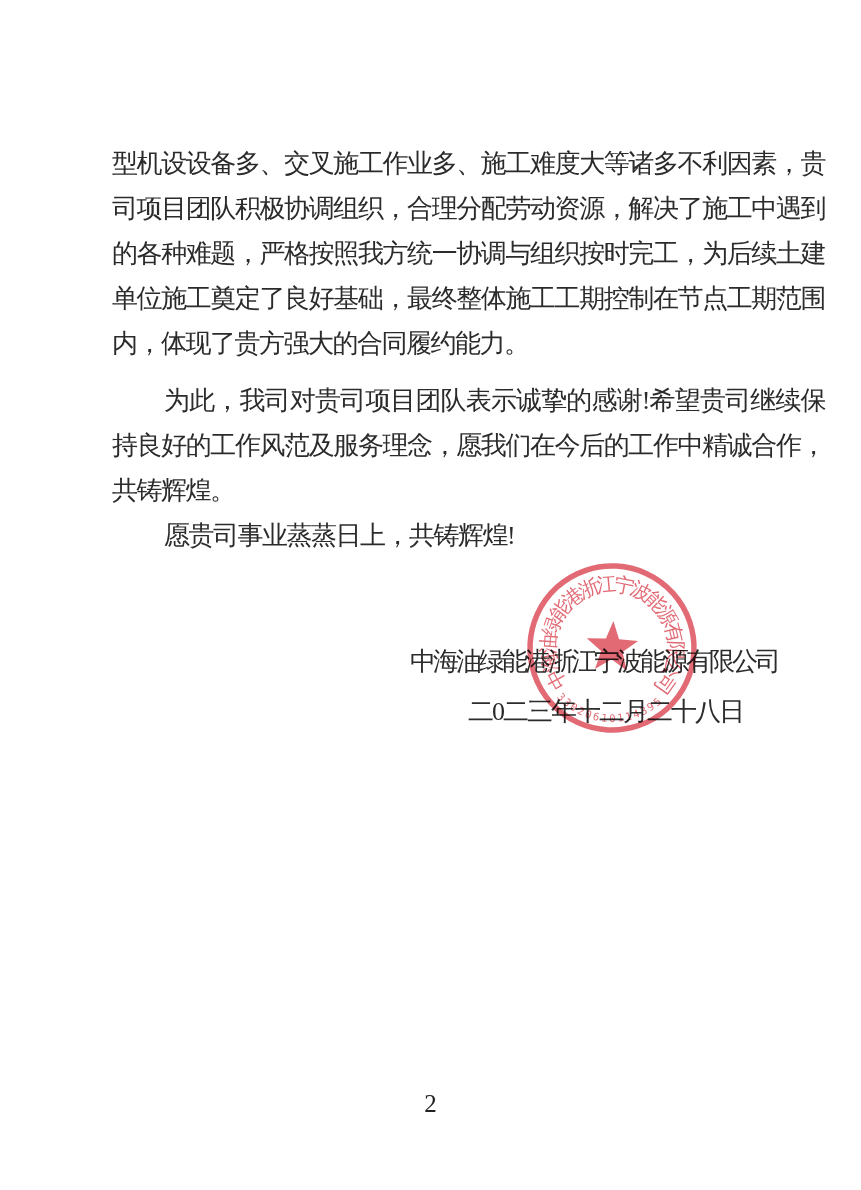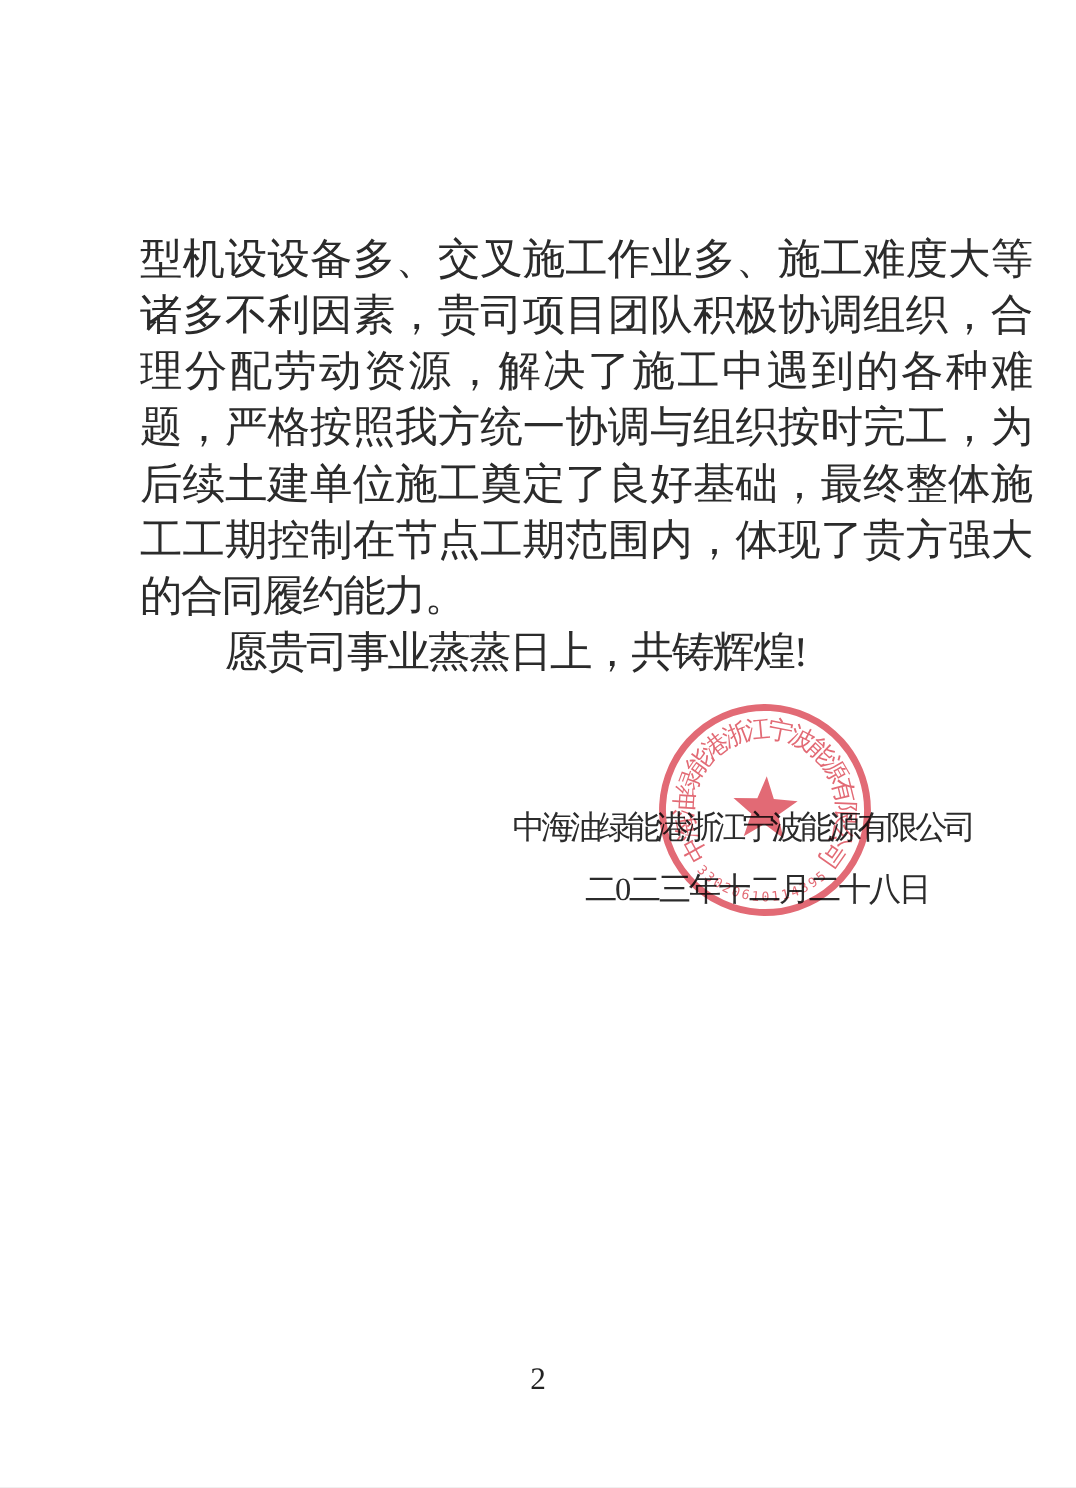--- a/index.html
+++ b/index.html
@@ -14,27 +14,26 @@
     margin: 0 auto;
     background: #ffffff;
     overflow: hidden;
     color: #2b2b2b;
   }
   .body-text {
     position: absolute;
     left: 112px;
     top: 141px;
     width: 713px;
-    font-size: 34px;
+    font-size: 26px;
     line-height: 45px;
     letter-spacing: -1.5px;
     text-align: justify;
     text-justify: inter-ideograph;
     color: #2b2b2b;
-    margin-top: 44px;
   }
   .body-text p { margin: 0; }
   .body-text p.indent { text-indent: 2em; }
   .body-text p.para-gap { margin-top: 12px; }
   .signature-company {
     position: absolute;
     left: 410px;
     top: 644px;
     width: 372px;
     font-size: 26px;
@@ -72,20 +71,21 @@
     color: #222;
   }
 </style>
 </head>
 <body>
 
 <div class="page">
 
   <div class="body-text">
     <p>型机设设备多、交叉施工作业多、施工难度大等诸多不利因素，贵司项目团队积极协调组织，合理分配劳动资源，解决了施工中遇到的各种难题，严格按照我方统一协调与组织按时完工，为后续土建单位施工奠定了良好基础，最终整体施工工期控制在节点工期范围内，体现了贵方强大的合同履约能力。</p>
+    <p class="indent para-gap">为此，我司对贵司项目团队表示诚挚的感谢!希望贵司继续保持良好的工作风范及服务理念，愿我们在今后的工作中精诚合作，共铸辉煌。</p>
     <p class="indent">愿贵司事业蒸蒸日上，共铸辉煌!</p>
   </div>
 
   <div class="signature-company">中海油绿能港浙江宁波能源有限公司</div>
   <div class="signature-date">二0二三年十二月二十八日</div>
 
   <svg class="seal" viewBox="0 0 172 176" xmlns="http://www.w3.org/2000/svg" aria-hidden="true">
     <circle cx="86" cy="88" r="82" fill="none" stroke-width="5.5" stroke="#dc4956"></circle>
     <polygon points="86,61 92.6,78.9 111.7,79.7 96.7,91.5 101.9,109.8 86,99.3 70.1,109.8 75.3,91.5 60.3,79.7 79.4,78.9" fill="#dc4956"></polygon>
     <g>

